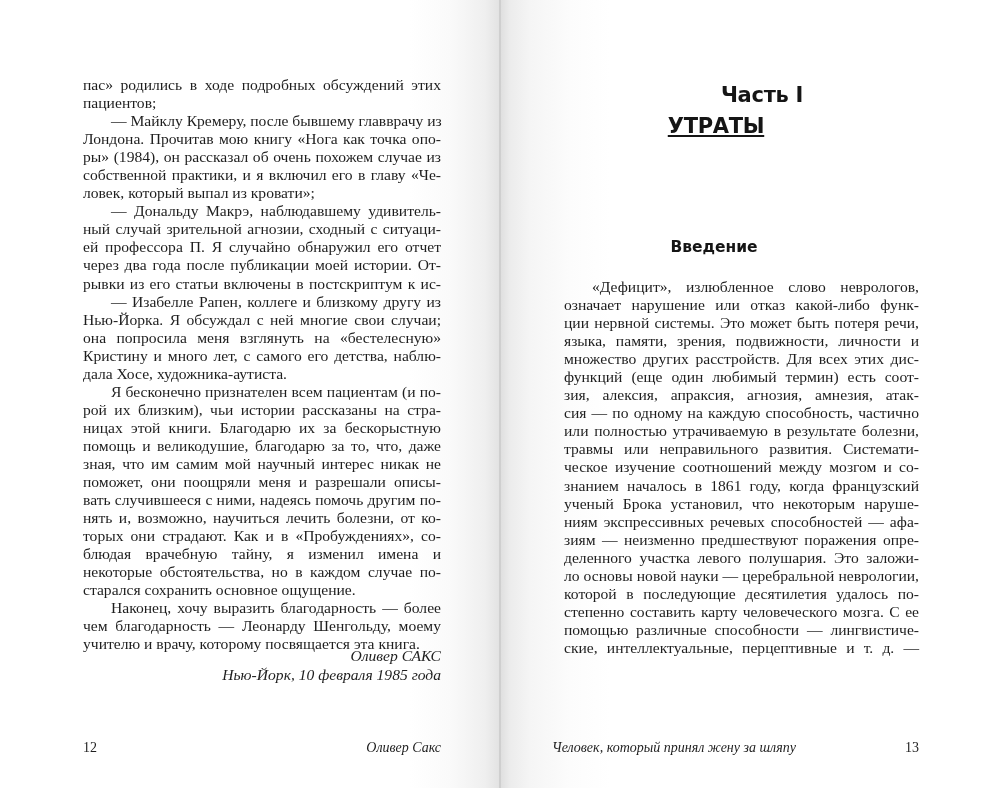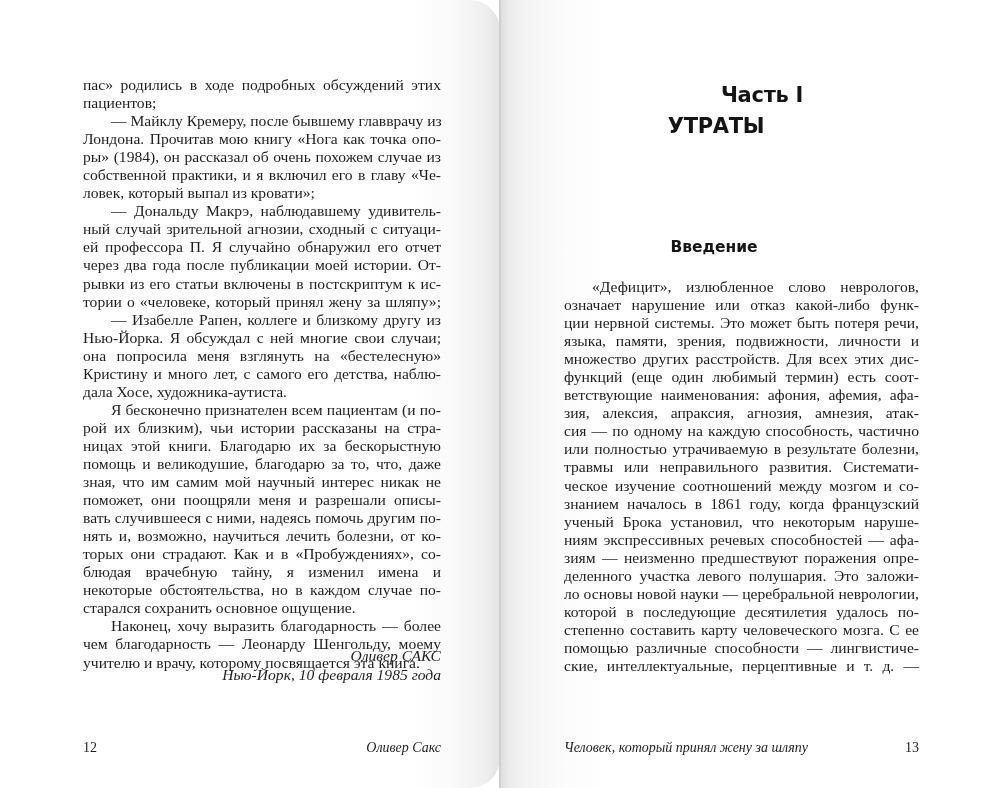--- a/index.html
+++ b/index.html
@@ -5,21 +5,20 @@
     * { box-sizing: border-box; margin: 0; padding: 0; }
     html, body { width: 1000px; height: 788px; overflow: hidden; background: #ffffff; }
     body { position: relative; font-family: "Liberation Serif", "DejaVu Serif", serif; color: #1e1e1e; }
 
     .spread { position: absolute; left: 0; top: 0; width: 1000px; height: 788px; }
 
     .page { position: absolute; top: 0; height: 788px; }
     .page-left {
       left: 0; width: 500px;
       background: linear-gradient(to right, #ffffff 0%, #ffffff 82%, #fafafa 90%, #efefef 97%, #e2e2e2 100%);
-      border-radius: 30px;
     }
     .page-right {
       left: 500px; width: 500px;
       background: linear-gradient(to right, #dedede 0%, #ececec 2%, #f5f5f5 6%, #fcfcfc 14%, #ffffff 22%, #ffffff 100%);
     }
     .spine {
       position: absolute; left: 499px; top: 0; width: 2px; height: 788px;
       background: #cfcfcf;
     }
 
@@ -51,36 +50,37 @@
       color: #151515;
       padding-left: 24px;
     }
     .part-subtitle {
       position: absolute; left: 0; width: 432px; top: 111px;
       text-align: center;
       font-family: "DejaVu Sans", "Liberation Sans", sans-serif;
       font-weight: bold; font-size: 21px; line-height: 30px;
       letter-spacing: -0.3px;
       color: #151515;
+      text-decoration: underline;
     }
     .section-title {
       position: absolute; left: 0; width: 428px; top: 236px;
       text-align: center;
       font-family: "DejaVu Sans", "Liberation Sans", sans-serif;
       font-weight: bold; font-size: 15.5px; line-height: 22px;
       color: #151515;
     }
 
     .footer {
       position: absolute; top: 696px; font-size: 14px; line-height: 18px; margin-top: 43px;
     }
     .footer.italic { font-style: italic; }
     .left-page-number { left: 83px; }
     .left-running-head { left: 300px; width: 141px; text-align: right; }
-    .right-running-head { left: 64px; text-align: right; }
+    .right-running-head { left: 52px; text-align: right; }
     .right-page-number { left: 398px; width: 21px; text-align: right; }
   </style>
 </head>
 <body>
 
 <div class="spread">
 
   <div class="page page-left">
     <div class="body-text left-body" id="left-body">
         <span class="line">пас» родились в ходе подробных обсуждений этих</span>
@@ -88,21 +88,20 @@
         <span class="line indent">— Майклу Кремеру, после бывшему главврачу из</span>
         <span class="line">Лондона. Прочитав мою книгу «Нога как точка опо-</span>
         <span class="line">ры» (1984), он рассказал об очень похожем случае из</span>
         <span class="line">собственной практики, и я включил его в главу «Че-</span>
         <span class="line last">ловек, который выпал из кровати»;</span>
         <span class="line indent">— Дональду Макрэ, наблюдавшему удивитель-</span>
         <span class="line">ный случай зрительной агнозии, сходный с ситуаци-</span>
         <span class="line">ей профессора П. Я случайно обнаружил его отчет</span>
         <span class="line">через два года после публикации моей истории. От-</span>
         <span class="line">рывки из его статьи включены в постскриптум к ис-</span>
-        <span class="line">тории о «человеке, который принял жену за шляпу»;</span>
         <span class="line indent">— Изабелле Рапен, коллеге и близкому другу из</span>
         <span class="line">Нью-Йорка. Я обсуждал с ней многие свои случаи;</span>
         <span class="line">она попросила меня взглянуть на «бестелесную»</span>
         <span class="line">Кристину и много лет, с самого его детства, наблю-</span>
         <span class="line last">дала Хосе, художника-аутиста.</span>
         <span class="line indent">Я бесконечно признателен всем пациентам (и по-</span>
         <span class="line">рой их близким), чьи истории рассказаны на стра-</span>
         <span class="line">ницах этой книги. Благодарю их за бескорыстную</span>
         <span class="line">помощь и великодушие, благодарю за то, что, даже</span>
         <span class="line">зная, что им самим мой научный интерес никак не</span>
@@ -132,21 +131,20 @@
     <div class="part-subtitle">УТРАТЫ</div>
     <div class="section-title">Введение</div>
 
     <div class="body-text right-body" id="right-body">
         <span class="line indent">«Дефицит», излюбленное слово неврологов,</span>
         <span class="line">означает нарушение или отказ какой-либо функ-</span>
         <span class="line">ции нервной системы. Это может быть потеря речи,</span>
         <span class="line">языка, памяти, зрения, подвижности, личности и</span>
         <span class="line">множество других расстройств. Для всех этих дис-</span>
         <span class="line">функций (еще один любимый термин) есть соот-</span>
-        <span class="line">ветствующие наименования: афония, афемия, афа-</span>
         <span class="line">зия, алексия, апраксия, агнозия, амнезия, атак-</span>
         <span class="line">сия — по одному на каждую способность, частично</span>
         <span class="line">или полностью утрачиваемую в результате болезни,</span>
         <span class="line">травмы или неправильного развития. Системати-</span>
         <span class="line">ческое изучение соотношений между мозгом и со-</span>
         <span class="line">знанием началось в 1861 году, когда французский</span>
         <span class="line">ученый Брока установил, что некоторым наруше-</span>
         <span class="line">ниям экспрессивных речевых способностей — афа-</span>
         <span class="line">зиям — неизменно предшествуют поражения опре-</span>
         <span class="line">деленного участка левого полушария. Это заложи-</span>

